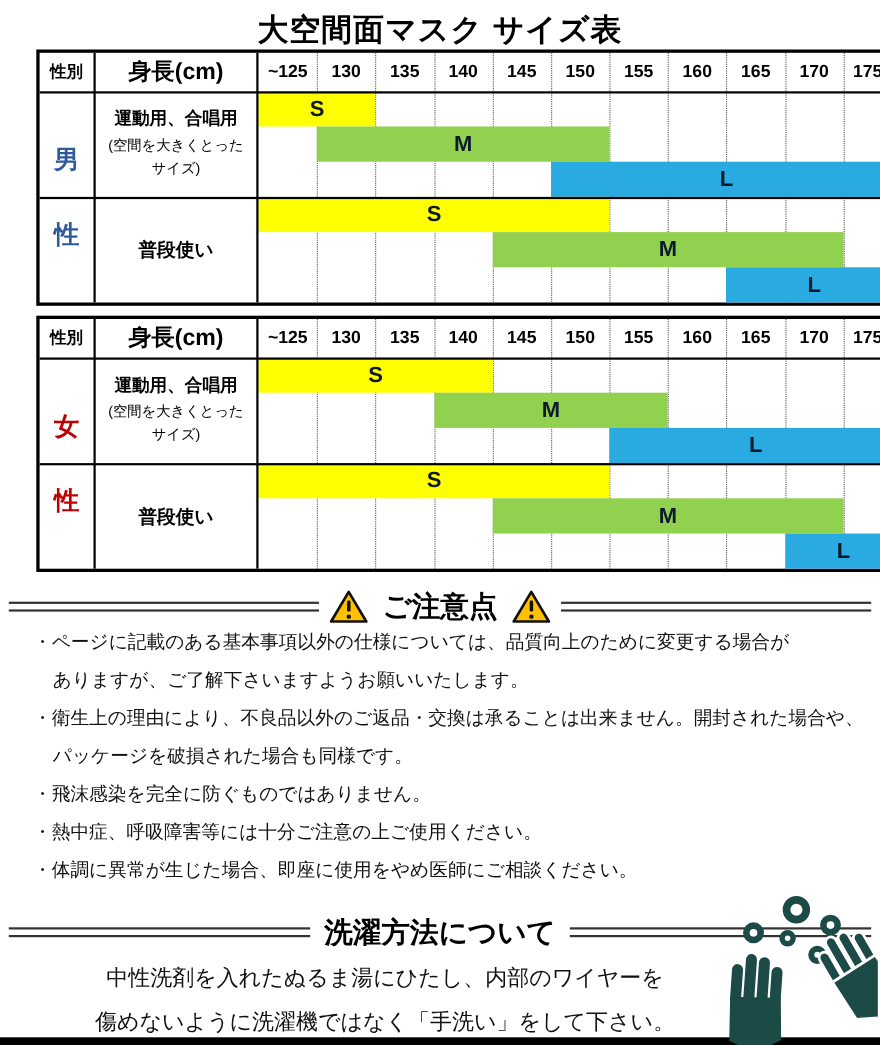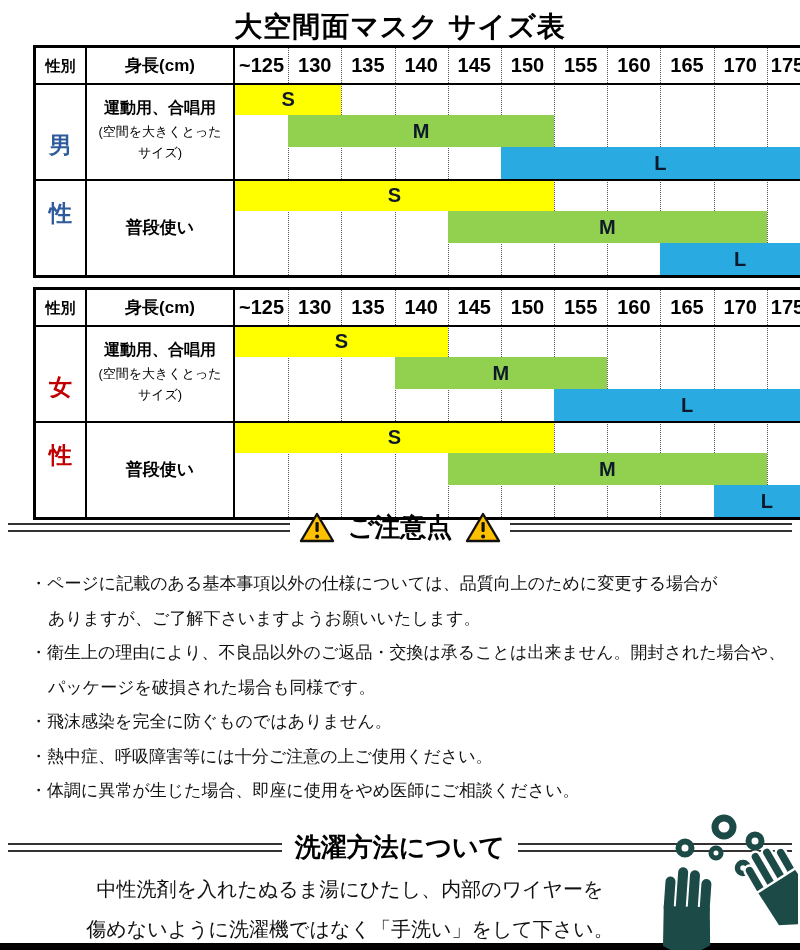--- a/index.html
+++ b/index.html
@@ -11,48 +11,48 @@
 
   
   .size-table{position:absolute;left:8px;width:784px;height:227px;
               border:3px solid #000;background:#fff;box-sizing:content-box;margin-left:25px;}
   #table-men{top:45px;}
   #table-women{top:287px;}
 
   .gender-hdr{position:absolute;left:0;top:0;width:49px;height:35px;line-height:35px;
               text-align:center;font-weight:bold;font-size:15px;color:#000;}
   .hgt-hdr{position:absolute;left:49px;top:0;width:150px;height:35px;line-height:35px;
-           text-align:center;font-weight:bold;font-size:17px;color:#000;}
+           text-align:center;font-weight:bold;font-size:21px;color:#000;}
   .gender-cell{position:absolute;left:0;top:35px;width:49px;height:192px;
                display:flex;flex-direction:column;align-items:center;justify-content:space-around;
                padding:28px 0;box-sizing:border-box;font-size:23px;font-weight:bold;}
   .label-cell{position:absolute;left:51px;width:146px;display:flex;flex-direction:column;
               align-items:center;justify-content:center;text-align:center;}
   .label-r1{top:37px;height:92px;}
   .label-r2{top:133px;height:92px;}
   .label-main{font-weight:bold;font-size:16px;color:#000;text-align:right;}
   .label-r2 .label-main{font-size:17px;}
   .label-sub{font-size:13px;color:#000;line-height:1.6;margin-top:3px;width:126px;}
 
   .grid-region{position:absolute;left:199px;top:0;width:585px;height:227px;}
   .hcol{position:absolute;top:0;height:35px;line-height:35px;text-align:center;
-        font-weight:bold;font-size:20px;color:#000;}
+        font-weight:bold;font-size:16px;color:#000;}
   .vdot{position:absolute;top:0;width:0;height:227px;border-left:1px dotted #555;}
   .bar{position:absolute;height:32px;line-height:32px;text-align:center;
        font-weight:bold;font-size:20px;color:var(--barlabel,#0d1a2b);}
 
   .vline-a{position:absolute;left:49px;top:0;width:2px;height:227px;background:#000;}
   .vline-b{position:absolute;left:197px;top:0;width:2px;height:227px;background:#000;}
   .hline-a{position:absolute;left:0;top:35px;width:784px;height:2px;background:#000;}
   .hline-b{position:absolute;left:0;top:131px;width:784px;height:2px;background:#000;}
 
   
   .sec-head{position:absolute;left:0;width:800px;display:flex;align-items:center;
             gap:9px;padding:0 8px;box-sizing:border-box;}
-  #caution-head{top:510px;}
+  #caution-head{top:534px;}
   #wash-head{top:830px;}
   .dline{flex:1;height:5px;border-top:2px solid #333;border-bottom:2px solid #333;}
   .sec-title{font-size:26px;font-weight:bold;color:#000;white-space:nowrap;padding:0 4px;}
   .warn-svg{width:36px;height:32px;flex:0 0 auto;}
 
   
   #bullets{position:absolute;top:567px;left:30px;width:778px;font-size:17px;color:#111;}
   .b-line{line-height:34.5px;white-space:nowrap;}
   .b-cont{padding-left:18px;}
 

